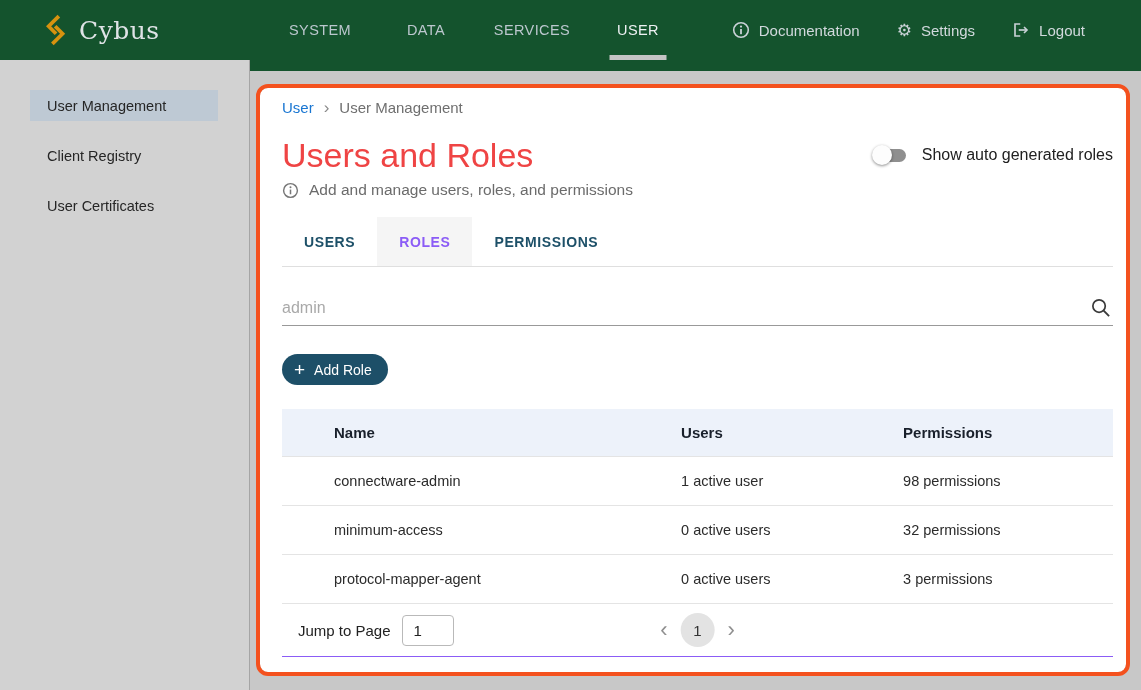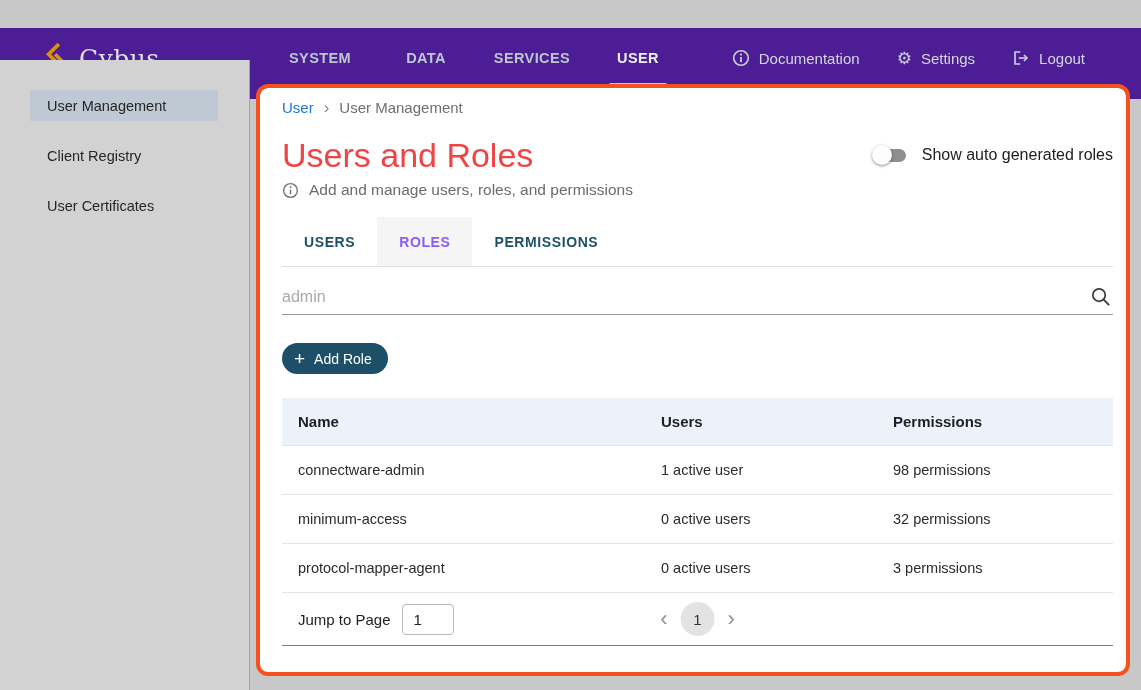--- a/index.html
+++ b/index.html
@@ -8,38 +8,37 @@
     font-family:"Liberation Sans", sans-serif;
     background:#c8c8c8;
     position:relative;
     overflow:hidden;
     color:#212121;
   }
 
   
   .navbar {
     position:absolute; left:0; top:0; width:1141px; height:71px;
-    background:#4c1d95;
-    margin-top:28px;
+    background:#14532d;
   }
   .brand {
     position:absolute; left:44px; top:0; height:60px;
     display:flex; align-items:center; gap:9px; cursor:pointer;
   }
   .brand-text {
     font-family:"DejaVu Serif", serif;
     font-size:25px; color:#dfe3e6; letter-spacing:.5px;
   }
   .nav-menu {
     position:absolute; left:267px; top:0; height:60px; display:flex;
   }
   .nav-item {
     width:106px; height:60px; line-height:60px; text-align:center;
     font-size:14.5px; letter-spacing:.4px; color:#bcc7ce;
-    position:relative; cursor:pointer;font-weight:bold;
+    position:relative; cursor:pointer;
   }
   .nav-item.active { color:#eef1f3; }
   .nav-item.active::after {
     content:""; position:absolute; bottom:0; left:50%; transform:translateX(-50%);
     width:57px; height:5px; background:#c4c4c4;
   }
   .nav-actions {
     position:absolute; right:56px; top:0; height:60px;
     display:flex; align-items:center; gap:37px;
   }
@@ -100,41 +99,41 @@
     color:#6b6b6b; font-size:15.5px; }
 
   .tabs { display:flex; margin-top:17px; height:50px; border-bottom:1px solid #dfdfdf; }
   .tab {
     padding:0 22px; line-height:50px; font-size:14px; font-weight:700;
     letter-spacing:.6px; color:#1d5068; cursor:pointer;
   }
   .tab.active { color:#8b5cf6; background:#f5f5f5; }
 
   .search-row {
-    display:flex; align-items:center; margin-top:12px; height:36px;
+    display:flex; align-items:center; margin-top:23px; height:36px;
     border-bottom:1px solid #999;
   }
   .search-input {
     flex:1; border:none; outline:none; font-size:16px; color:#444;
     font-family:"Liberation Sans", sans-serif; background:transparent;
   }
   .search-input::placeholder { color:#a9a9a9; }
   .search-icon { flex:0 0 auto; margin-right:2px; cursor:pointer; }
 
   .add-btn {
     margin-top:28px; height:31px; padding:0 16px 0 12px;
     display:inline-flex; align-items:center; gap:9px;
     background:#1d4f68; border:none; border-radius:16px; cursor:pointer;
   }
   .add-btn .plus { color:#ffffff; font-size:19px; font-weight:400; line-height:1; }
   .add-btn .label { color:#ffffff; font-size:14px; font-weight:500; }
 
   
   .roles-table { margin-top:24px; width:831px; }
-  .t-row { display:flex; align-items:center; }
+  .t-row { display:flex; align-items:center;padding-left:36px; }
   .t-head { background:#edf2fa; height:48px; border-bottom:1px solid #e4e4e4; }
   .t-head .cell { font-weight:700; font-size:15px; color:#19202b; }
   .t-body-row { height:49px; background:#fff; border-bottom:1px solid #e4e4e4; cursor:pointer; }
   .cell { padding-left:16px; font-size:14.5px; color:#2b2b2b; }
   .col-name { width:363px; }
   .col-users { width:232px; }
   .col-perms { width:236px; }
 
   .t-footer { height:53px; position:relative; display:flex; align-items:center;
     border-bottom:1px solid #8b5cf6; }

